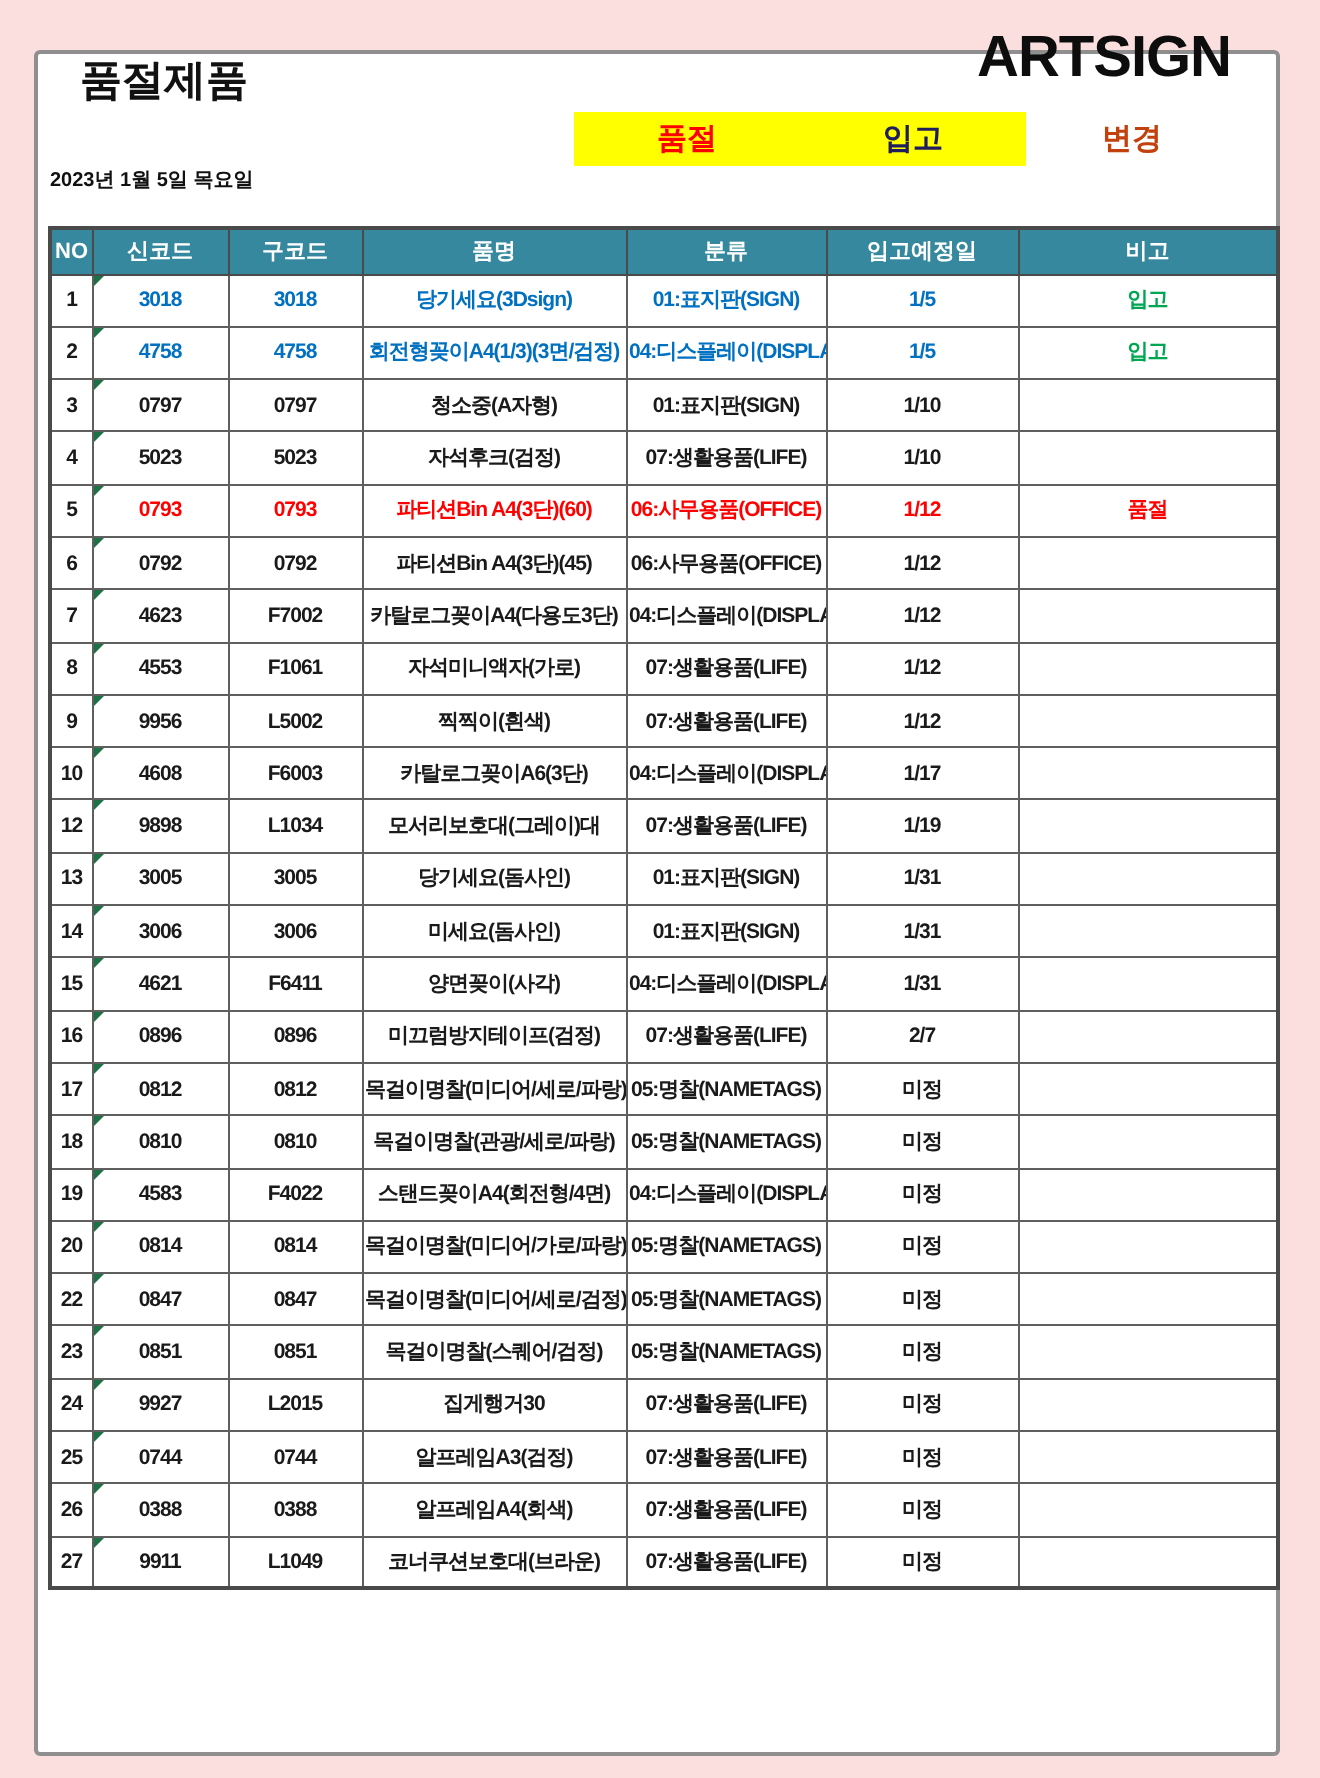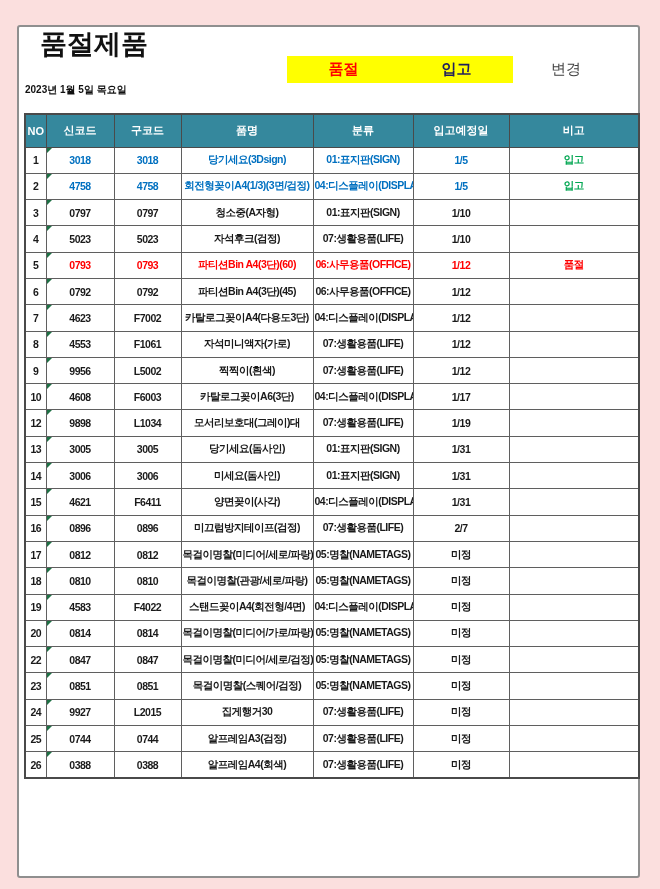--- a/index.html
+++ b/index.html
@@ -1,38 +1,38 @@
 <!DOCTYPE html>
 <html><head>
 <meta charset="utf-8">
 <style>
   html, body { margin:0; padding:0; background:#FBDFDE; }
   * { box-sizing:border-box; font-family:"Liberation Sans", sans-serif; }
   .page { position:relative; width:660px; height:889px; background:#FBDFDE; overflow:hidden; }
   .panel { position:absolute; left:17px; top:25px; width:623px; height:853px;
            background:#ffffff; border:2px solid #8f8f8f; border-radius:3px; }
-  .title { position:absolute; left:40px; top:26px; font-size:27px; font-weight:bold; color:#111; }
+  .title { position:absolute; left:40px; top:26px; font-size:21px; font-weight:bold; color:#111; }
   .brand { position:absolute; left:487px; top:13px; width:130px; text-align:center;
            font-size:29px; font-weight:900; letter-spacing:-0.5px; color:#0d0d0d; }
   .legend-yellow { position:absolute; left:287px; top:56px; width:226px; height:27px;
                    background:#FFFF00; display:flex; }
   .legend-cell { width:50%; display:flex; align-items:center; justify-content:center;
                  font-size:15px; font-weight:bold; }
   .legend-soldout { color:#FF0000; }
   .legend-arrival { color:#1F1D5E; }
   .legend-change { position:absolute; left:513px; top:56px; width:106px; height:27px;
                    display:flex; align-items:center; justify-content:center;
-                   font-size:15px; font-weight:normal; color:#404040; }
+                   font-size:15px; font-weight:bold; color:#c2410c; }
   .date { position:absolute; left:25px; top:83px; font-size:10px; font-weight:bold; color:#111; }
 
   table.sheet { position:absolute; left:24px; top:113px; width:614px;
                 border-collapse:collapse; table-layout:fixed;
                 border:2px solid #4a4a4a; }
   table.sheet th { background:#35889D; color:#ffffff; font-size:11px; font-weight:bold;
-                   height:33px; border:1px solid #4a4a4a; padding:0; text-align:center;
+                   height:23px; border:1px solid #4a4a4a; padding:0; text-align:center;
                    white-space:nowrap; overflow:hidden; }
   table.sheet td { height:26.3px; border:1px solid #5f5f5f; padding:0 1px; text-align:center;
                    font-size:10.5px; font-weight:bold; letter-spacing:-0.5px;
                    white-space:nowrap; overflow:hidden; position:relative; background:#ffffff; }
   td.hl { background:#FFFF9D; }
   .txt-black { color:#1a1a1a; }
   .txt-blue  { color:#0070C0; }
   .txt-red   { color:#FF0000;margin-top:40px; }
   .txt-green { color:#00A651; }
   .tri { position:absolute; top:0; left:0; width:0; height:0;
@@ -40,20 +40,21 @@
   .col-no{width:21px}.col-code{width:68px}.col-code2{width:67px}.col-name{width:132px}
   .col-cat{width:100px}.col-eta{width:96px}.col-note{width:130px}
 </style>
 </head>
 <body>
 
 <div class="page">
   <div class="panel"></div>
 
   <div class="title">품절제품</div>
+  <div class="brand">ARTSIGN</div>
 
   <div class="legend-yellow">
     <div class="legend-cell legend-soldout">품절</div>
     <div class="legend-cell legend-arrival">입고</div>
   </div>
   <div class="legend-change">변경</div>
 
   <div class="date">2023년 1월 5일 목요일</div>
 
   <table class="sheet">
@@ -287,15 +288,24 @@
         </tr>
         <tr>
           <td class="txt-black">26</td>
           <td class="txt-black"><span class="tri"></span>0388</td>
           <td class="txt-black">0388</td>
           <td class="txt-black">알프레임A4(회색)</td>
           <td class="txt-black">07:생활용품(LIFE)</td>
           <td class="txt-black">미정</td>
           <td class="txt-black"></td>
         </tr>
+        <tr>
+          <td class="txt-black">27</td>
+          <td class="txt-black"><span class="tri"></span>9911</td>
+          <td class="txt-black">L1049</td>
+          <td class="txt-black">코너쿠션보호대(브라운)</td>
+          <td class="txt-black">07:생활용품(LIFE)</td>
+          <td class="txt-black">미정</td>
+          <td class="txt-black"></td>
+        </tr>
       </tbody>
   </table>
 </div>
 
 </body></html>

